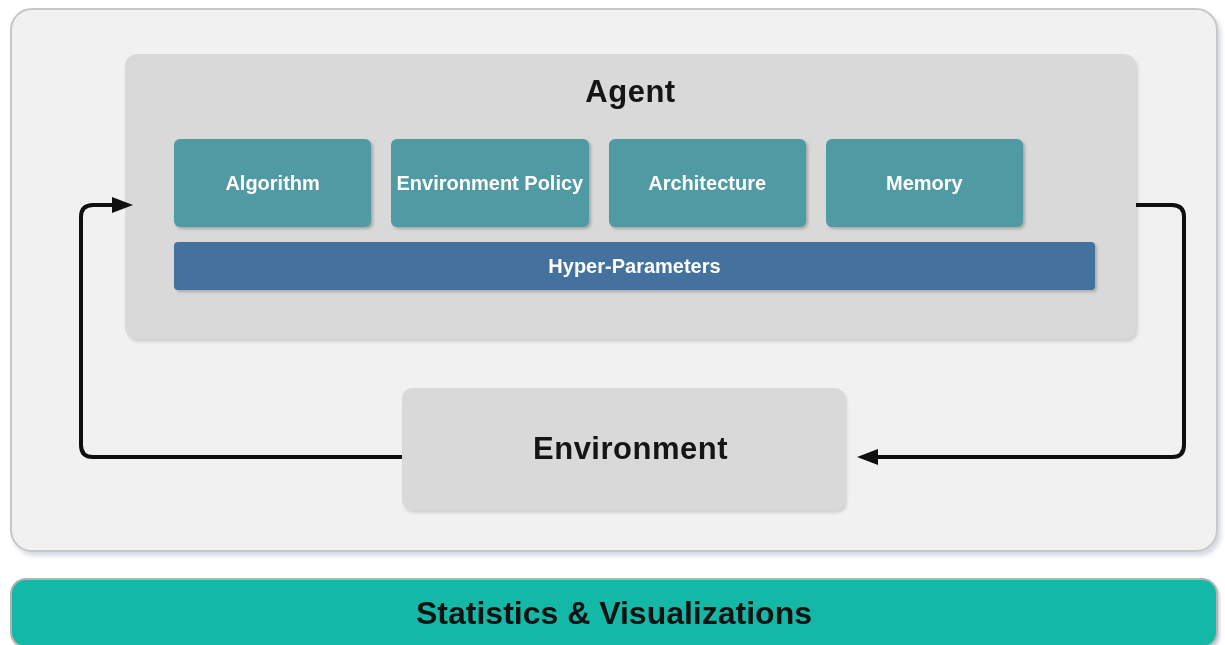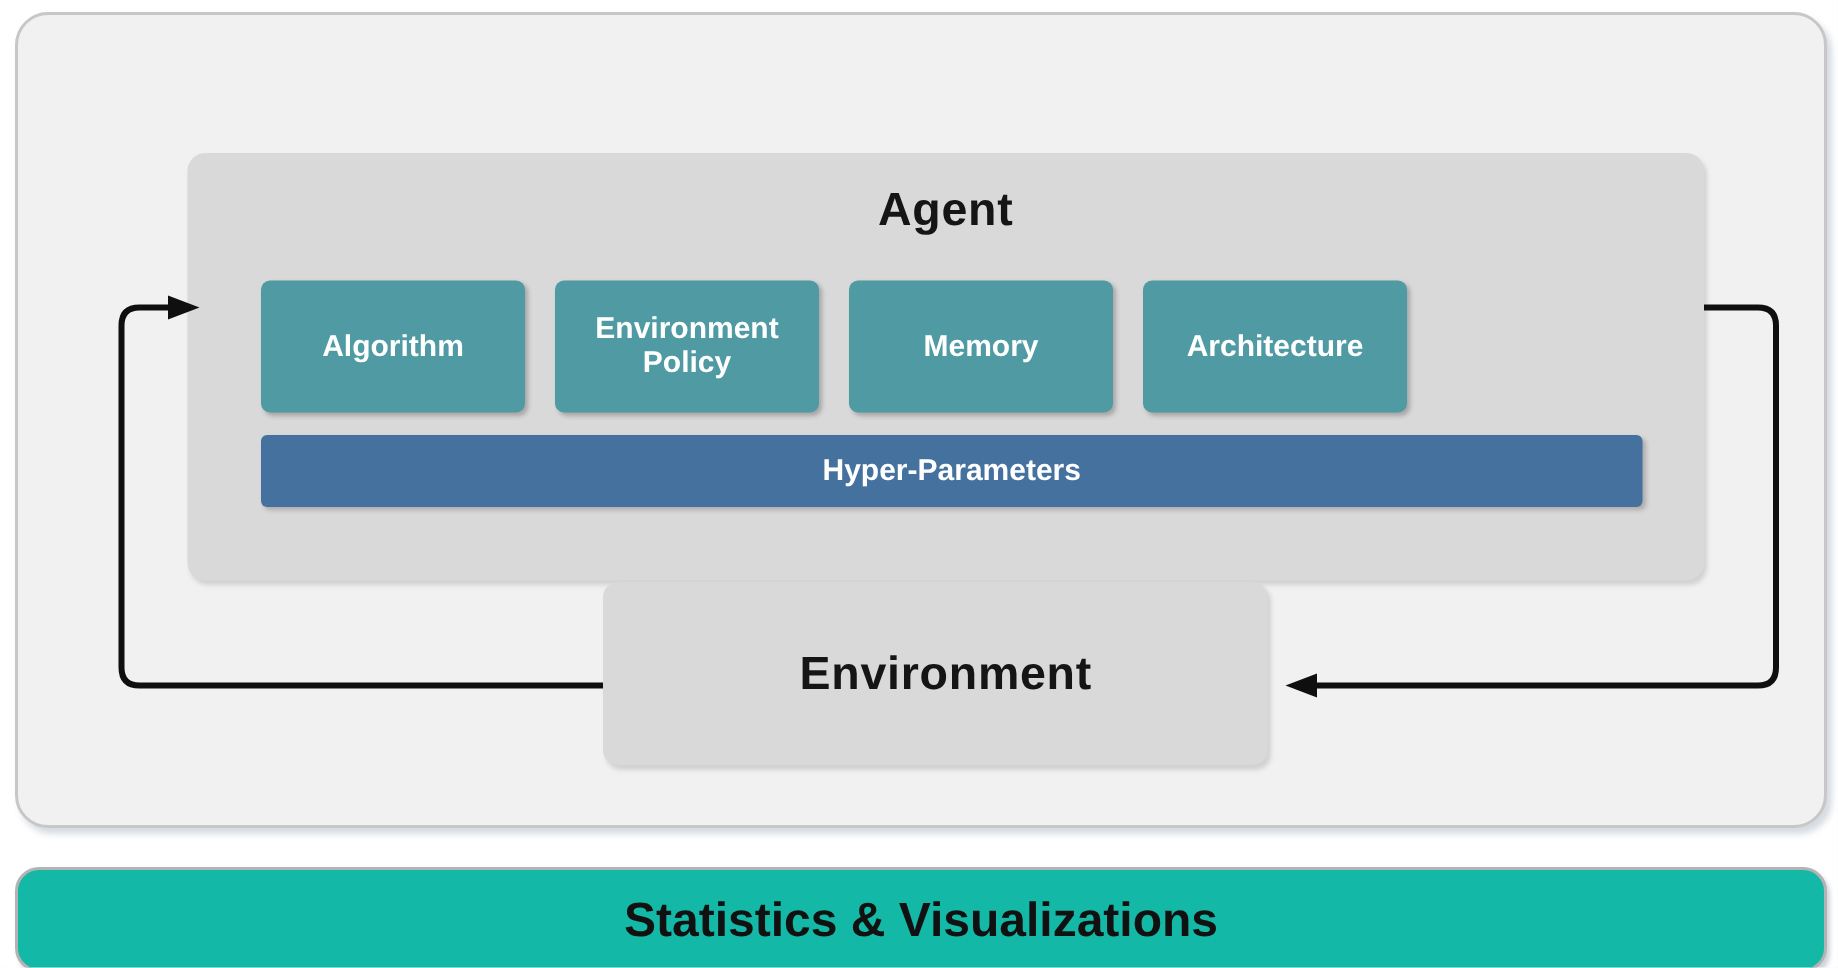--- a/index.html
+++ b/index.html
@@ -19,32 +19,31 @@
     border: 2px solid #C7C7C7;
     border-radius: 22px;
     box-shadow: 3px 4px 4px rgba(165,175,190,0.45);
   }
 
   .agent-panel {
     position: absolute; left: 113px; top: 44px; width: 1011px; height: 285px;
     background: #D9D9D9;
     border-radius: 12px;
     box-shadow: 2px 3px 3px rgba(120,120,120,0.25);
-    margin-top: 48px;
   }
 
   .agent-title {
     position: absolute; left: 0; top: 20px; width: 100%;
     text-align: center;
     font-size: 31px; font-weight: bold; color: #151515;
     letter-spacing: 0.5px;
   }
 
   .modules-row {
-    position: absolute; left: 49px; top: 85px; width: 764px; height: 88px;
+    position: absolute; left: 49px; top: 85px; width: 849px; height: 88px;
     display: flex; gap: 20px;
   }
   .module-box {
     flex: 1 1 0;
     background: #4F9AA3;
     border-radius: 6px;
     box-shadow: 2px 2px 3px rgba(90,90,90,0.4);
     display: flex; align-items: center; justify-content: center;
     color: #ffffff; font-size: 20px; font-weight: bold;
     text-align: center;
@@ -91,22 +90,22 @@
 <div class="canvas">
 
   <div class="outer-panel">
 
     <div class="agent-panel">
       <div class="agent-title">Agent</div>
 
       <div class="modules-row">
         <div class="module-box">Algorithm</div>
         <div class="module-box">Environment Policy</div>
+        <div class="module-box">Architecture</div>
         <div class="module-box">Memory</div>
-        <div class="module-box">Architecture</div>
       </div>
 
       <div class="hyper-bar">Hyper-Parameters</div>
     </div>
 
     <svg class="arrows-overlay" viewBox="0 0 1225 645">
 
       <g>
         <path d="M 400 447 L 81 447 Q 69 447 69 435 L 69 207 Q 69 195 81 195 L 103 195" fill="none" stroke="#0F0F0F" stroke-width="4"></path>
         <polygon points="121,195 100,187 100,203" fill="#0F0F0F"></polygon>

